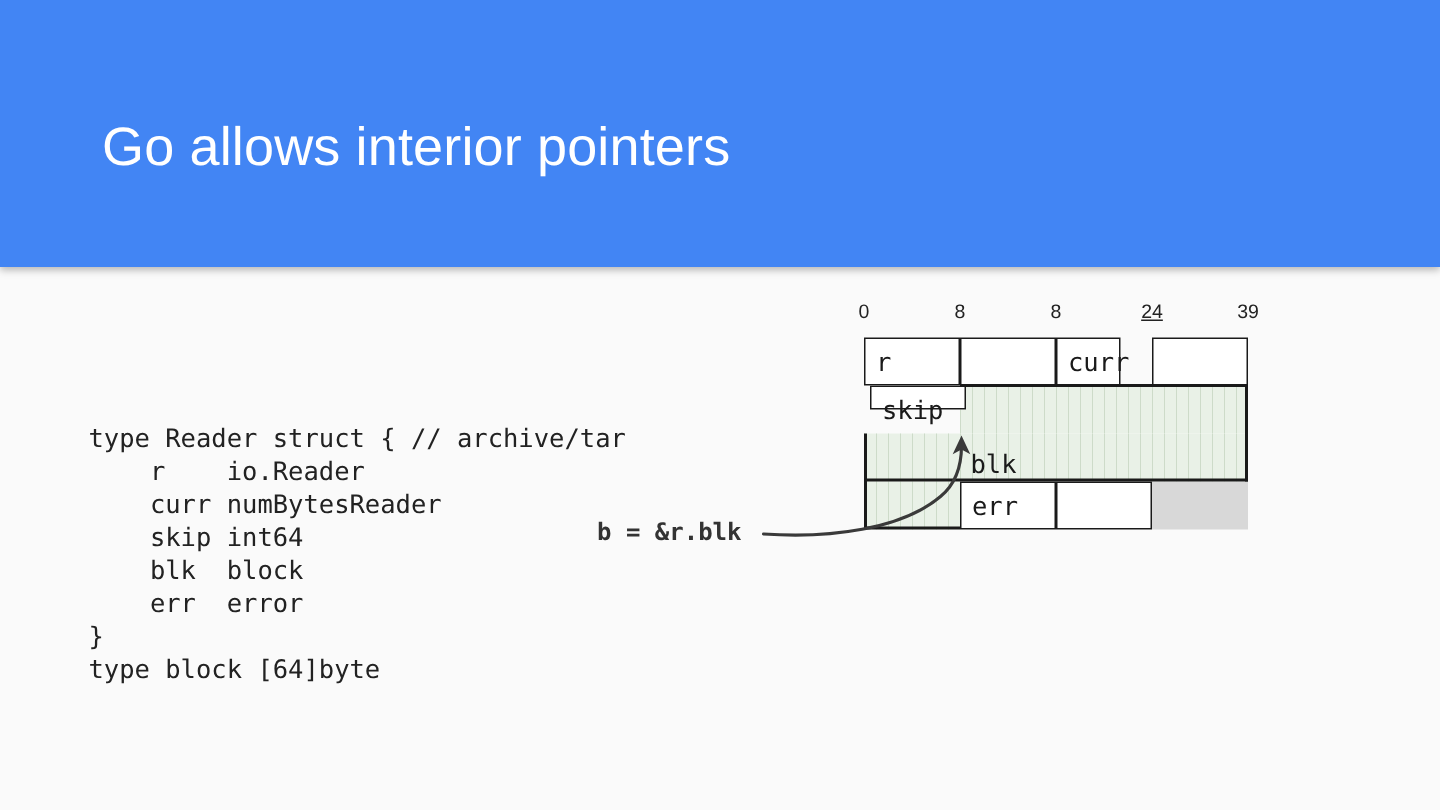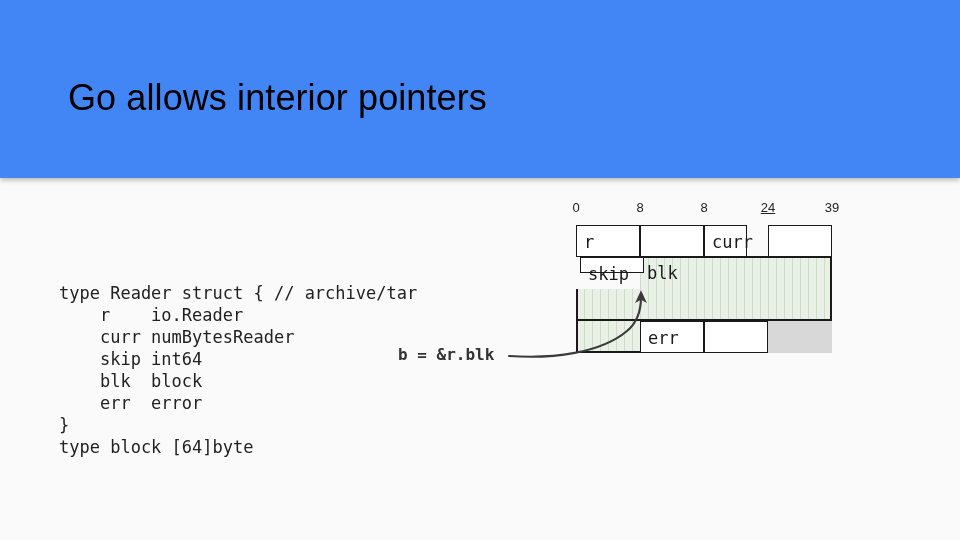--- a/index.html
+++ b/index.html
@@ -26,21 +26,21 @@
     box-shadow: 0 2px 5px rgba(0,0,0,0.28);
     z-index: 5;
   }
   #slide-title {
     position: absolute;
     left: 68px;
     top: 77px;
     font-family: "Liberation Sans", sans-serif;
     font-size: 36px;
     font-weight: 400;
-    color: #000000;
+    color: #ffffff;
     letter-spacing: 0.1px;
     white-space: pre;
   }
 
   
   #slide-body {
     position: absolute;
     left: 0;
     top: 178px;
     width: 960px;
@@ -131,20 +131,21 @@
     font-family: "DejaVu Sans Mono", monospace;
     font-size: 17px;
     color: #1a1a1a;
     line-height: 32px;
     padding-left: 7px;
     white-space: pre;
   }
   .cell.plain {
     border: none;
     background: transparent;
+    margin-top: 37px;
   }
   .greybox {
     position: absolute;
     box-sizing: border-box;
     background: #d8d8d8;
   }
   .hline {
     position: absolute;
     background: #1a1a1a;
   }

